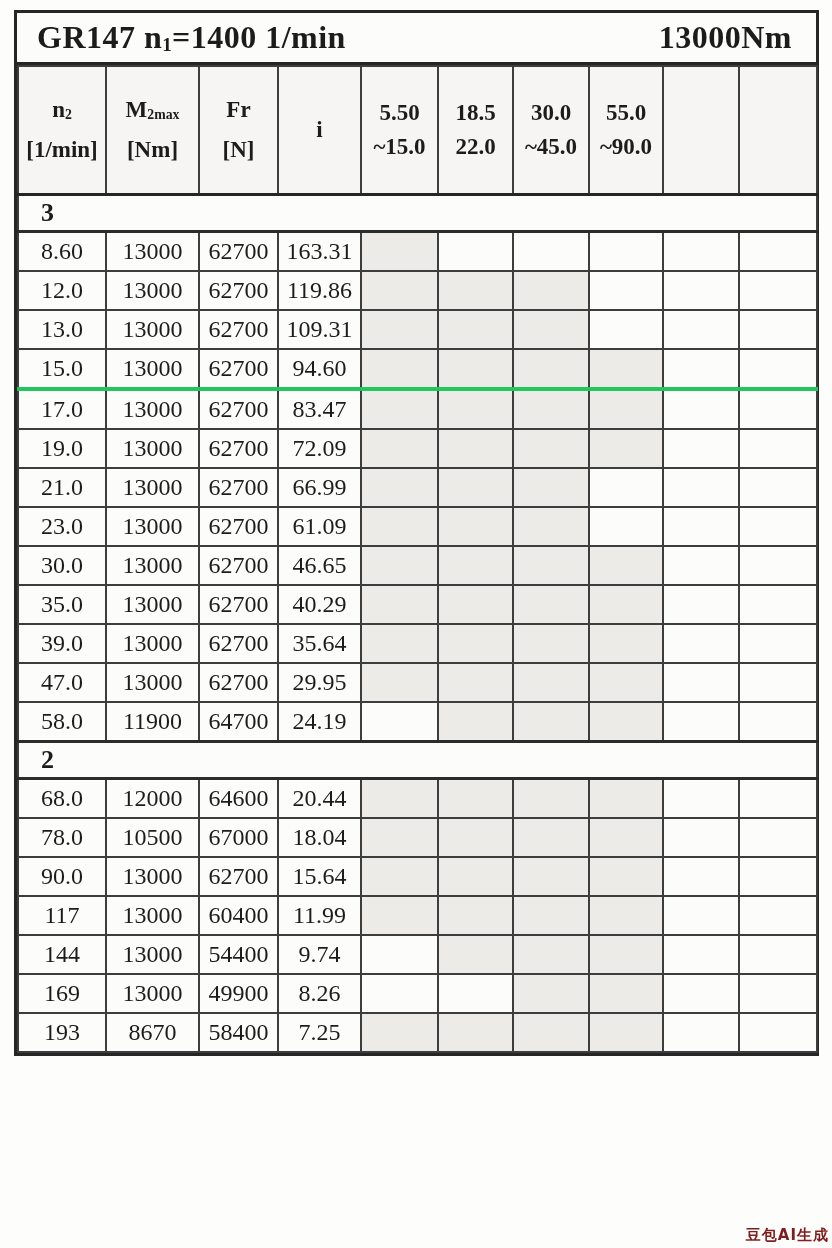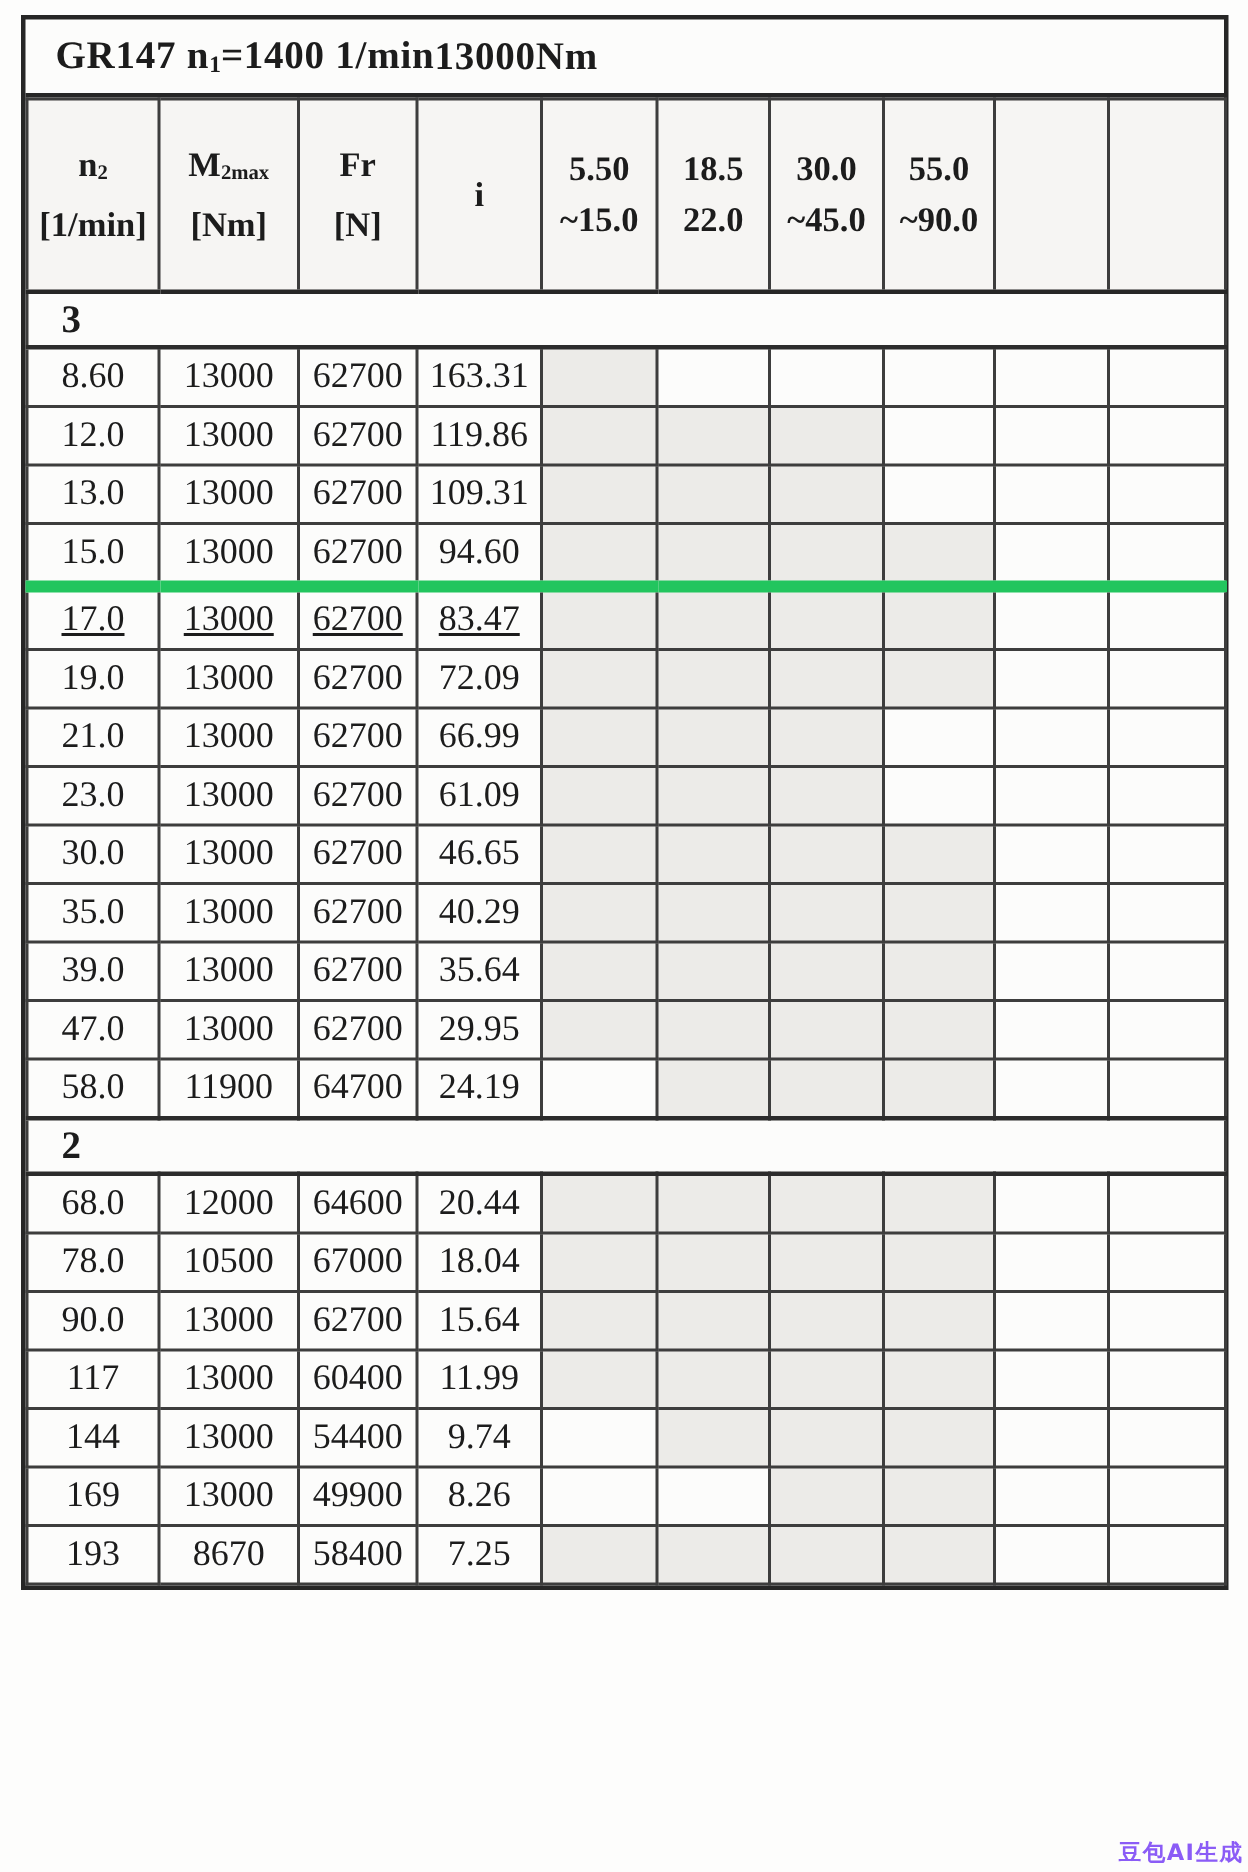--- a/index.html
+++ b/index.html
@@ -13,27 +13,27 @@
   }
   .sheet{
     position:absolute;
     left:14px; top:10px;
     width:799px;
     border:3px solid #262626;
     background:#fcfcfb;
   }
   .titlebar{
     display:flex;
-    justify-content:flex-start;
+    justify-content:space-between;
     align-items:center;
     height:49px;
     padding:0 24px 0 20px;
     border-bottom:3px solid #262626;
     font-weight:bold;
-    font-size:26px;
+    font-size:32px;
     letter-spacing:0.5px;
   }
   .sub{
     font-size:0.60em;
     vertical-align:-0.18em;
     letter-spacing:0;
   }
   table{
     border-collapse:collapse;
     table-layout:fixed;
@@ -84,31 +84,30 @@
     background:#fcfcfb;
   }
   td.range{
     height:37px;
     background:#fcfcfb;
   }
   td.range.shaded{
     background:#ecebe8;
   }
   tr.thick-top td{
-    border-top:8px solid #22c55e;
-    text-decoration:underline;
+    border-top:4px solid #22c55e;
   }
   .watermark{
     position:absolute;
     right:3px;
     bottom:3px;
     font-family:"DejaVu Sans", sans-serif;
     font-size:15px;
     font-weight:bold;
-    color:#8b5cf6;
+    color:#7f1d1d;
     letter-spacing:1px;
     z-index:5;
   }
 </style>
 </head>
 <body>
 
 <div class="sheet">
 
   <div class="titlebar">

